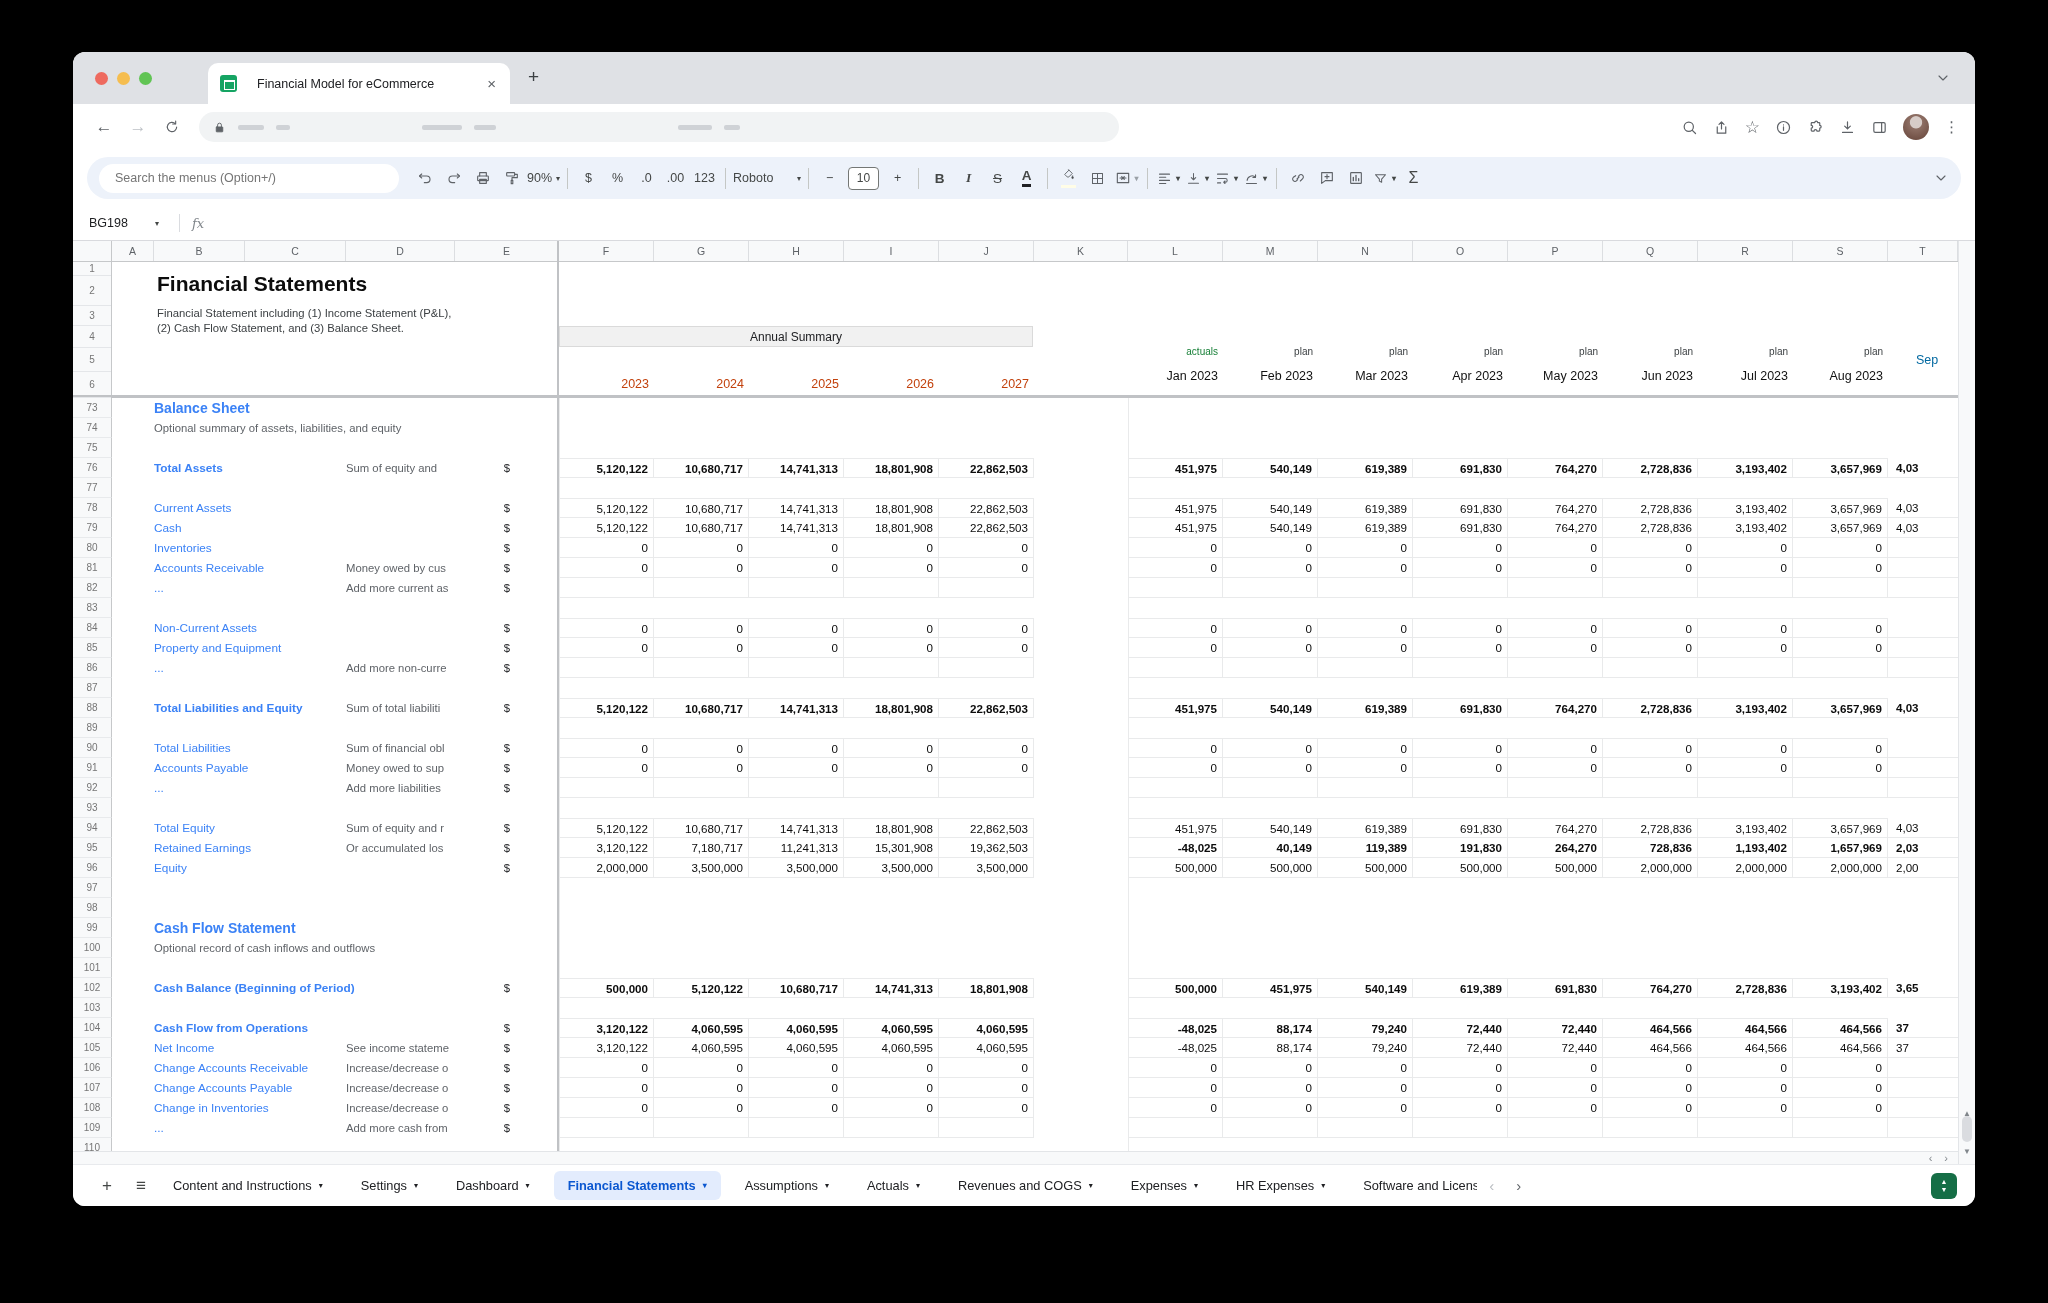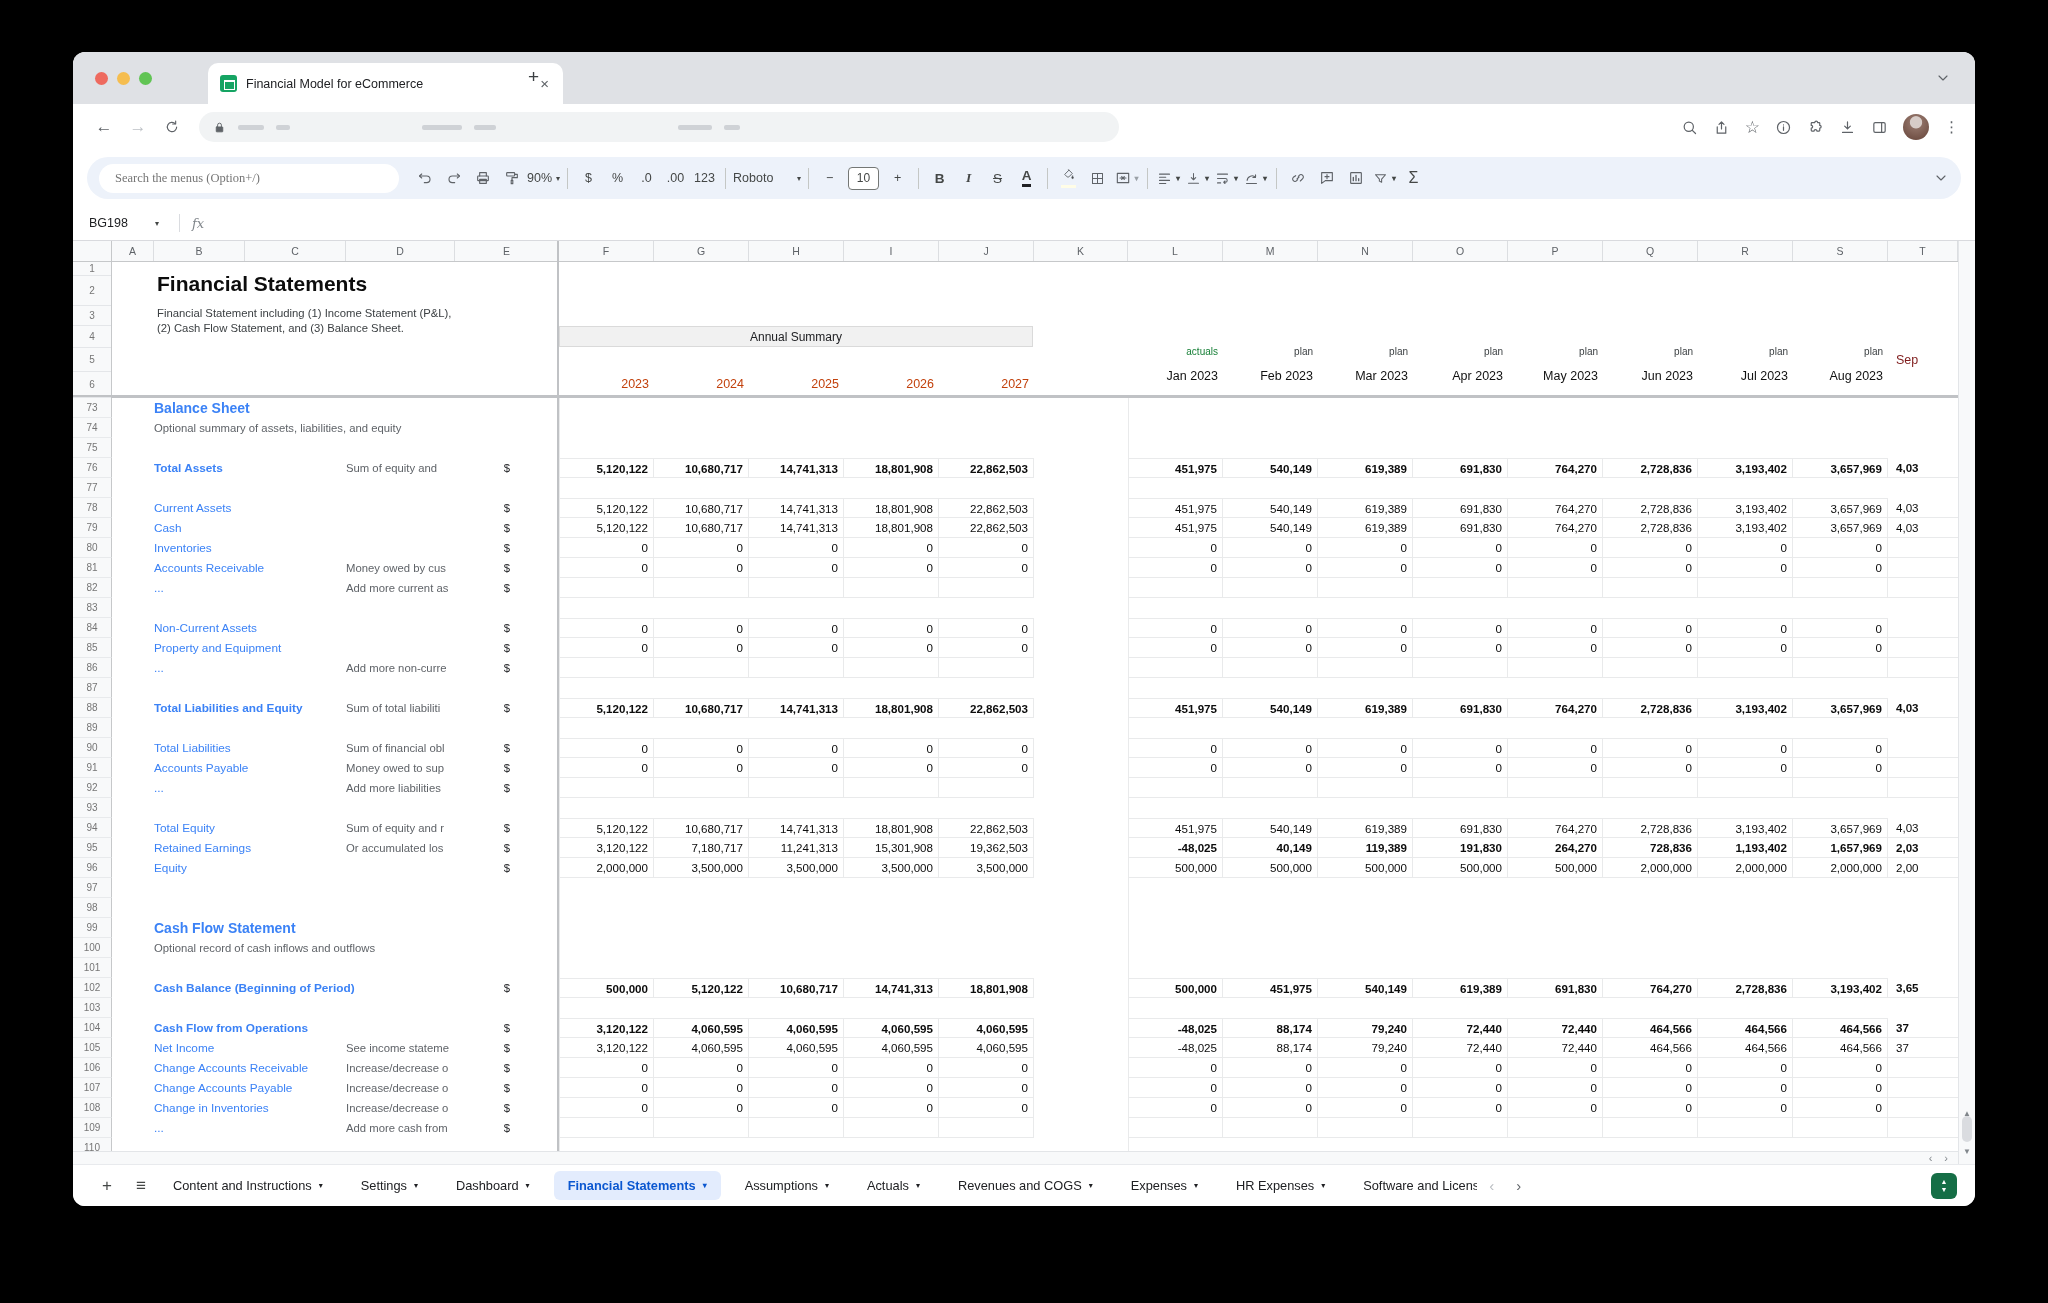--- a/index.html
+++ b/index.html
@@ -4,22 +4,22 @@
 <style>
   *{box-sizing:border-box;margin:0;padding:0}
   html,body{width:2048px;height:1303px;background:#000;overflow:hidden;
     font-family:"Liberation Sans",sans-serif;color:#202124}
   .window{position:absolute;left:73px;top:52px;width:1902px;height:1154px;background:#fff;
     border-radius:12px;overflow:hidden;display:flex;flex-direction:column;box-shadow:0 12px 60px rgba(0,0,0,.6)}
   
   .titlebar{height:52px;background:#dfe1e5;position:relative;flex:none}
   .lights{position:absolute;left:22px;top:20px;display:flex;gap:9px}
   .light{width:13px;height:13px;border-radius:50%}
-  .tab{position:absolute;left:135px;top:11px;width:355px;height:41px;background:#fff;
-    border-radius:10px 10px 0 0;display:flex;align-items:center;padding:0 12px;gap:9px}
+  .tab{position:absolute;left:135px;top:11px;width:302px;height:41px;background:#fff;
+    border-radius:10px 10px 0 0;display:flex;align-items:center;padding:0 12px;gap:20px}
   .sheets-icon{width:17px;height:17px;background:#15a463;border-radius:3px;position:relative;flex:none}
   .sheets-icon::after{content:"";position:absolute;left:4px;top:5px;width:9px;height:7px;
     border:1px solid #fff;border-top:2px solid #fff}
   .tab-title{font-size:12.5px;color:#202124;white-space:nowrap;overflow:hidden;flex:1}
   .tab-close{color:#5f6368;font-size:15px;padding:0 2px}
   .newtab{position:absolute;left:455px;top:14px;font-size:19px;color:#3c4043}
   .tb-chev{position:absolute;right:24px;top:18px;width:16px;height:16px}
   svg.ic{stroke:#5f6368;fill:none;stroke-width:1.7;stroke-linecap:round;stroke-linejoin:round}
   
   .navbar{height:46px;background:#fff;display:flex;align-items:center;padding:0 16px;gap:4px;flex:none}
@@ -32,21 +32,21 @@
   .nav-right{margin-left:auto;display:flex;align-items:center;gap:15px}
   .avatar{width:26px;height:26px;border-radius:50%;
     background:radial-gradient(circle at 50% 32%,#d7ccc8 26%,#8d6e63 30%,#6d4c41 85%)}
   .dots{font-size:15px;color:#5f6368}
   
   .toolbarwrap{height:56px;background:#fff;padding:7px 14px;flex:none}
   .toolbar{height:42px;background:#edf2fa;border-radius:21px;display:flex;align-items:center;
     padding:0 12px;gap:2px;color:#444746}
   .tsearch{width:300px;height:29px;border-radius:15px;border:none;background:#fff;
     padding:0 16px;font-size:12.5px;color:#5f6368;margin-right:10px;outline:none;
-    font-family:Liberation Serif, serif}
+    font-family:Liberation Sans, sans-serif}
   .ti{min-width:27px;height:27px;display:flex;align-items:center;justify-content:center;
     border-radius:4px;font-size:13.5px;font-weight:bold;color:#444746;gap:2px}
   .ti.txt{font-weight:normal;font-size:12.5px}
   .tdiv{width:1px;height:21px;background:#c4c7c5;margin:0 5px;flex:none}
   .fsize{width:31px;height:23px;border:1px solid #747775;border-radius:4px;background:#fff;
     display:flex;align-items:center;justify-content:center;font-size:12px;font-weight:normal;margin:0 3px}
   .dd{font-size:8px;color:#444746;margin-left:2px}
   .Aund{display:inline-block;border-bottom:3px solid #202124;line-height:1;padding-bottom:1px}
   .fillbar{display:inline-block;border-bottom:3px solid #fffde7;line-height:1;padding-bottom:1px}
   .gray{color:#9aa0a6;stroke:#9aa0a6}
@@ -73,21 +73,21 @@
   .annualbar{position:absolute;left:486px;top:64px;width:474px;height:21px;background:#f1f1f1;
     border:1px solid #dadada;display:flex;align-items:center;justify-content:center;
     font-size:12px;color:#202124}
   .years{position:absolute;left:486px;top:104px;height:32px;display:flex;align-items:flex-end}
   .ycell{width:95px;flex:none;text-align:right;padding:0 5px 7px 0;font-size:12.5px;color:#c2410c}
   .tags{position:absolute;left:1055px;top:84px;display:flex}
   .tagc{width:95px;flex:none;text-align:right;padding-right:5px;font-size:10px;color:#3c4043}
   .tagc.actuals{color:#188038}
   .months{position:absolute;left:1055px;top:96px;height:32px;display:flex;align-items:flex-end}
   .mcell{width:95px;flex:none;text-align:right;padding:0 5px 7px 0;font-size:12.5px;color:#111}
-  .pmon{width:70px;flex:none;text-align:left;padding:0 0 23px 8px;font-size:12.5px;color:#7f1d1d}
+  .pmon{width:70px;flex:none;text-align:center;padding:0 0 23px 8px;font-size:12.5px;color:#0369a1}
   .vline{position:absolute;left:484px;top:0;width:2px;bottom:0;background:#c0c2c5;z-index:6}
   
   #rows{width:1885px;height:755px;overflow:hidden}
   .r{display:flex;height:20px;width:1885px}
   .gut{width:39px;flex:none;border-right:1px solid #c6c8ca;border-bottom:1px solid #e8eaec;
     background:#f8f9fa;font-size:10px;color:#757575;display:flex;align-items:center;justify-content:center}
   .ca{width:42px;flex:none}
   .lab{width:192px;flex:none;font-size:11.8px;color:#3b82f6;white-space:nowrap;overflow:visible;
     display:flex;align-items:center}
   .lab.section{font-weight:bold;font-size:14px}

